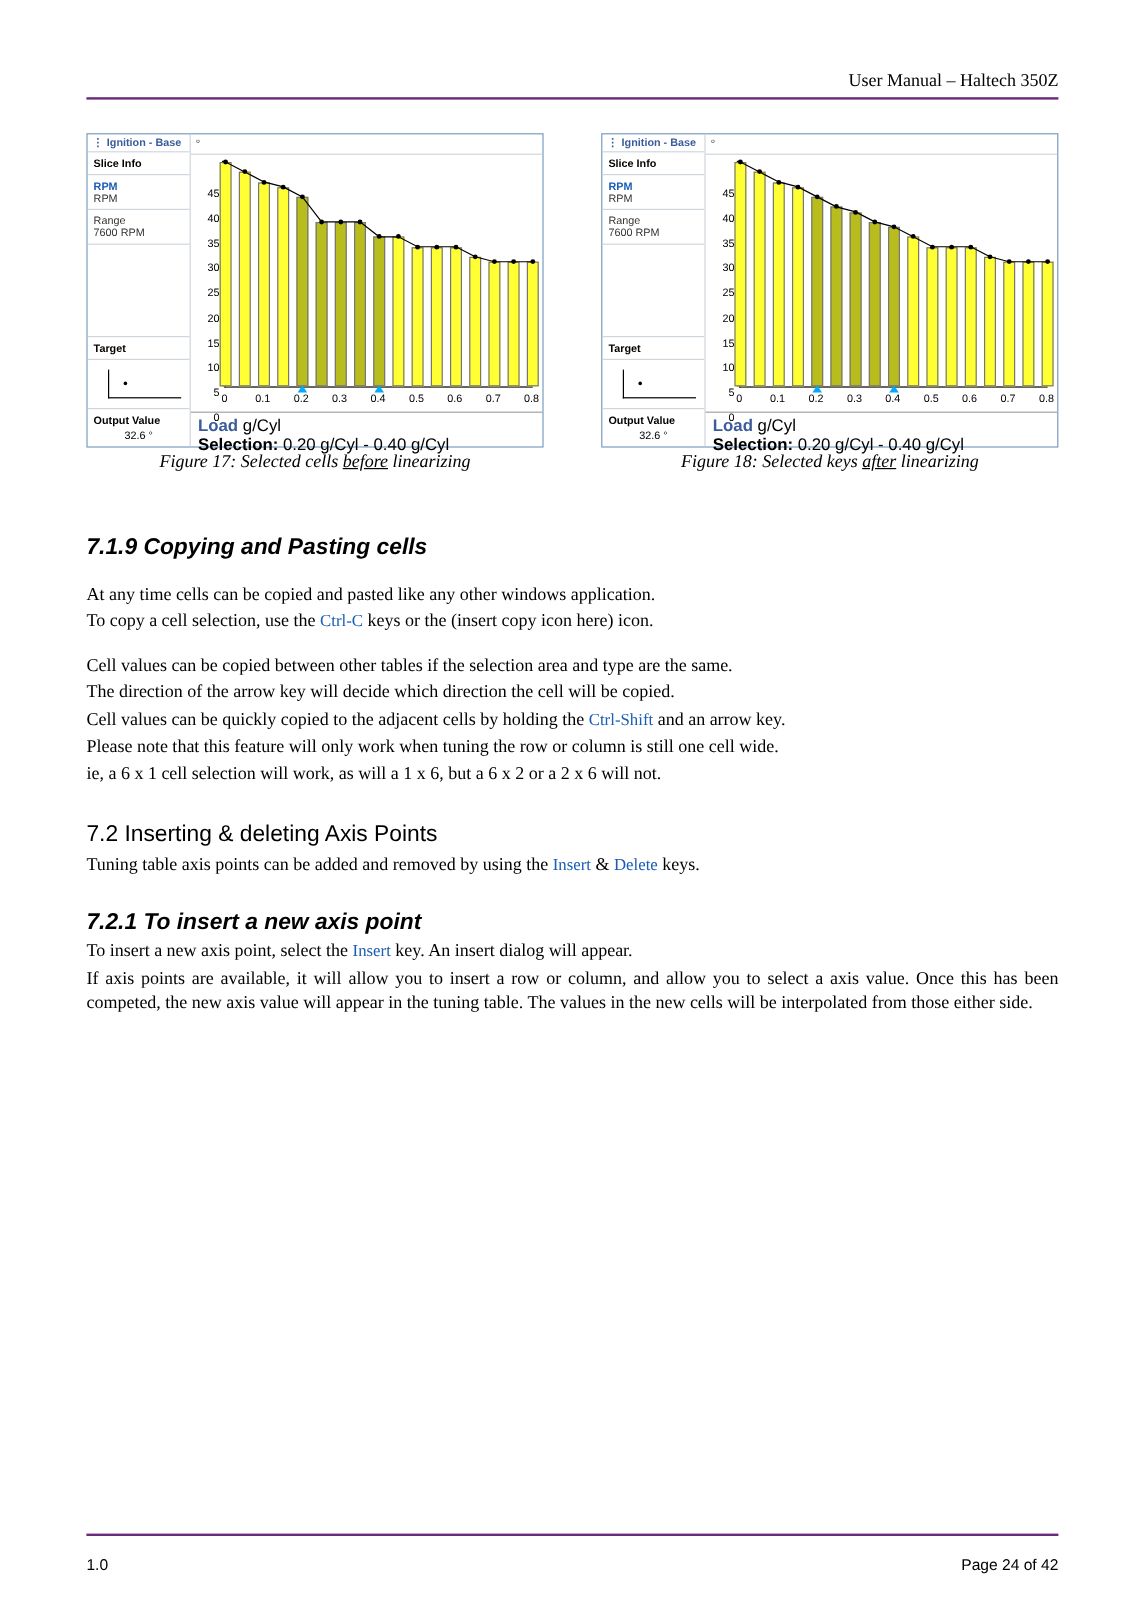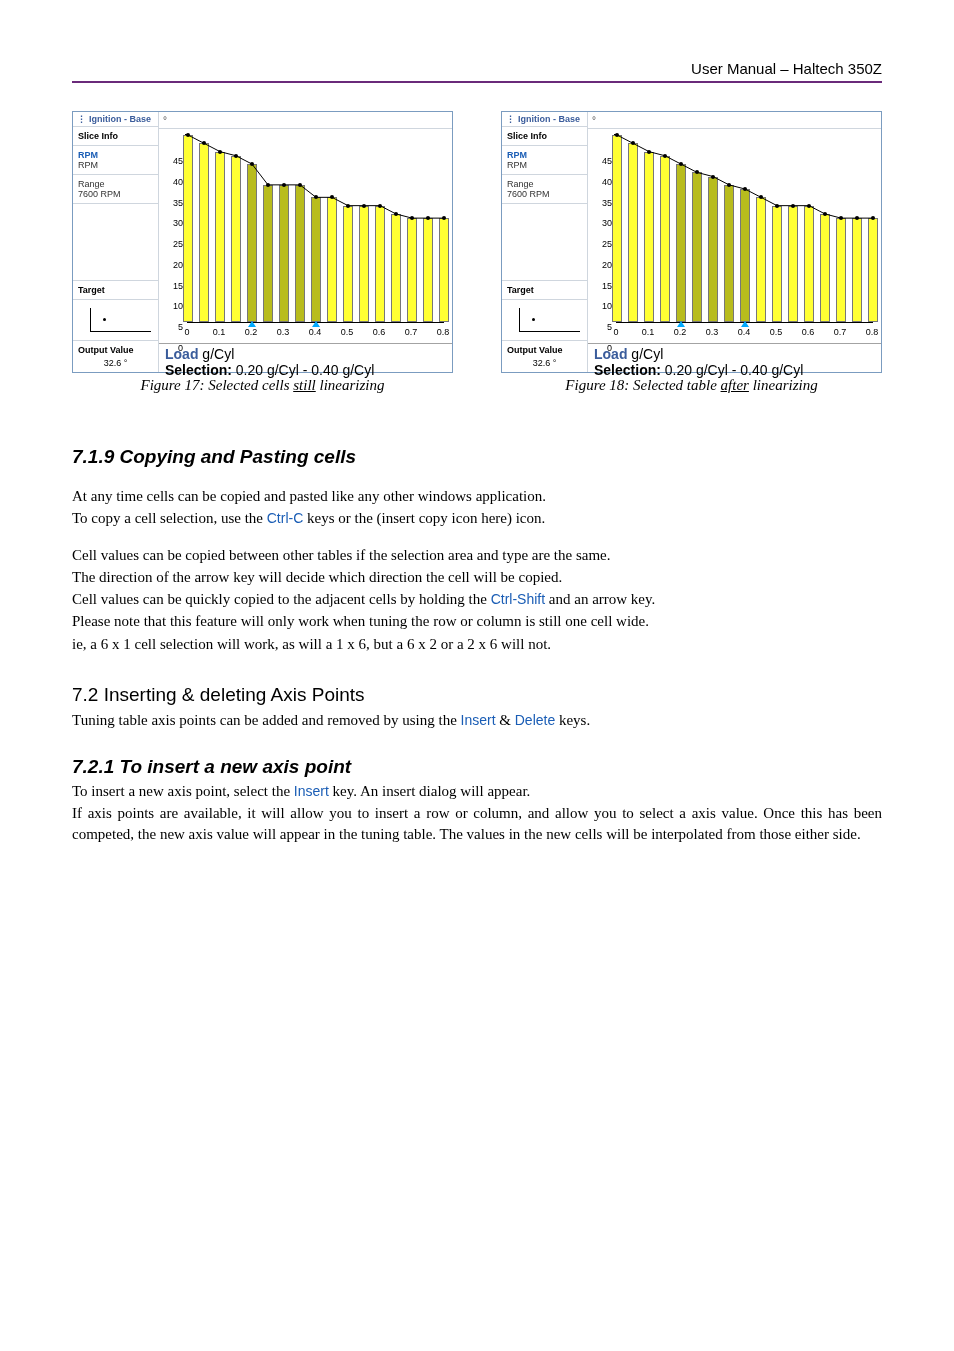--- a/index.html
+++ b/index.html
@@ -13,20 +13,21 @@
   .page {
     padding: 60px 72px 0 72px;
     box-sizing: border-box;
     height: 1351px;
     position: relative;
   }
   .header-right {
     text-align: right;
     font-size: 15px;
     padding-bottom: 4px;
+    font-family: Liberation Serif, serif;
   }
   .hr-top {
     border: none;
     border-top: 2px solid #6a2a7a;
     margin: 0 0 28px 0;
   }
   .figs-row {
     display: flex;
     gap: 48px;
     justify-content: space-between;
@@ -184,21 +185,21 @@
   }
   p.body {
     font-family: "Times New Roman", serif;
     font-size: 15px;
     margin: 0 0 2px 0;
     line-height: 1.35;
   }
   p.body.just { text-align: justify; }
   .key {
     color: #1a5db5;
-    font-family: Liberation Sans, sans-serif;
+    font-family: Liberation Serif, serif;
     font-size: 14px;
     margin-top: 20px;
   }
   .gap-sm { height: 14px; }
 
   .footer {
     position:absolute;
     left:72px; right:72px; bottom:40px;
   }
   .hr-bot {
@@ -323,21 +324,21 @@
               <div class="xtick" style="left: 252px;">0.7</div>
               <div class="xtick" style="left: 284px;">0.8</div>
             </div>
           <div class="legend">
             <div class="legend-l1"><span>Load</span> <span class="unit">g/Cyl</span></div>
             <div class="legend-l2"><b>Selection:</b> <span>0.20 g/Cyl - 0.40 g/Cyl</span></div>
           </div>
         </div>
       </div>
       <div class="fig-caption">
-        <span>Figure 17: Selected cells </span><span class="u">still</span><span> linearizing</span>
+        <span>Figure 17: Selected cells </span><span class="u">before</span><span> linearizing</span>
       </div>
     </div>
 
     <div class="fig-block">
       <div class="fig-win">
         <div class="fig-side">
           <div class="fig-titlebar">
             <span>⋮</span>
             <span>Ignition - Base</span>
           </div>
@@ -442,21 +443,21 @@
               <div class="xtick" style="left: 252px;">0.7</div>
               <div class="xtick" style="left: 284px;">0.8</div>
             </div>
           <div class="legend">
             <div class="legend-l1"><span>Load</span> <span class="unit">g/Cyl</span></div>
             <div class="legend-l2"><b>Selection:</b> <span>0.20 g/Cyl - 0.40 g/Cyl</span></div>
           </div>
         </div>
       </div>
       <div class="fig-caption">
-        <span>Figure 18: Selected table </span><span class="u">after</span><span> linearizing</span>
+        <span>Figure 18: Selected keys </span><span class="u">after</span><span> linearizing</span>
       </div>
     </div>
   </div>
 
   <h3 class="sec-italic">7.1.9 Copying and Pasting cells</h3>
   <p class="body">At any time cells can be copied and pasted like any other windows application.</p>
   <p class="body"><span>To copy a cell selection, use the </span><span class="key">Ctrl-C</span><span> keys or the (insert copy icon here) icon.</span></p>
   <div class="gap-sm"></div>
   <p class="body">Cell values can be copied between other tables if the selection area and type are the same.</p>
 
@@ -465,13 +466,20 @@
   <p class="body">Please note that this feature will only work when tuning the row or column is still one cell wide.</p>
   <p class="body">ie, a 6 x 1 cell selection will work, as will a 1 x 6, but a  6 x 2 or a 2 x 6  will not.</p>
 
   <h3 class="sec-plain">7.2    Inserting &amp; deleting Axis Points</h3>
   <p class="body"><span>Tuning table axis points can be added and removed by using the </span><span class="key">Insert</span><span> &amp; </span><span class="key">Delete</span><span> keys.</span></p>
 
   <h3 class="sec-italic2">7.2.1 To insert a new axis point</h3>
   <p class="body"><span>To insert a new axis point, select the </span><span class="key">Insert</span><span> key. An insert dialog will appear.</span></p>
   <p class="body just">If axis points are available, it will allow you to insert a row or column, and allow you to select a axis value. Once this has been competed, the new axis value will appear in the tuning table. The values in the new cells will be interpolated from those either side.</p>
 
+  <div class="footer">
+    <hr class="hr-bot">
+    <div class="foot-text">
+      <span>1.0</span>
+      <span>Page 24 of 42</span>
+    </div>
+  </div>
 </div>
 
 </body></html>

